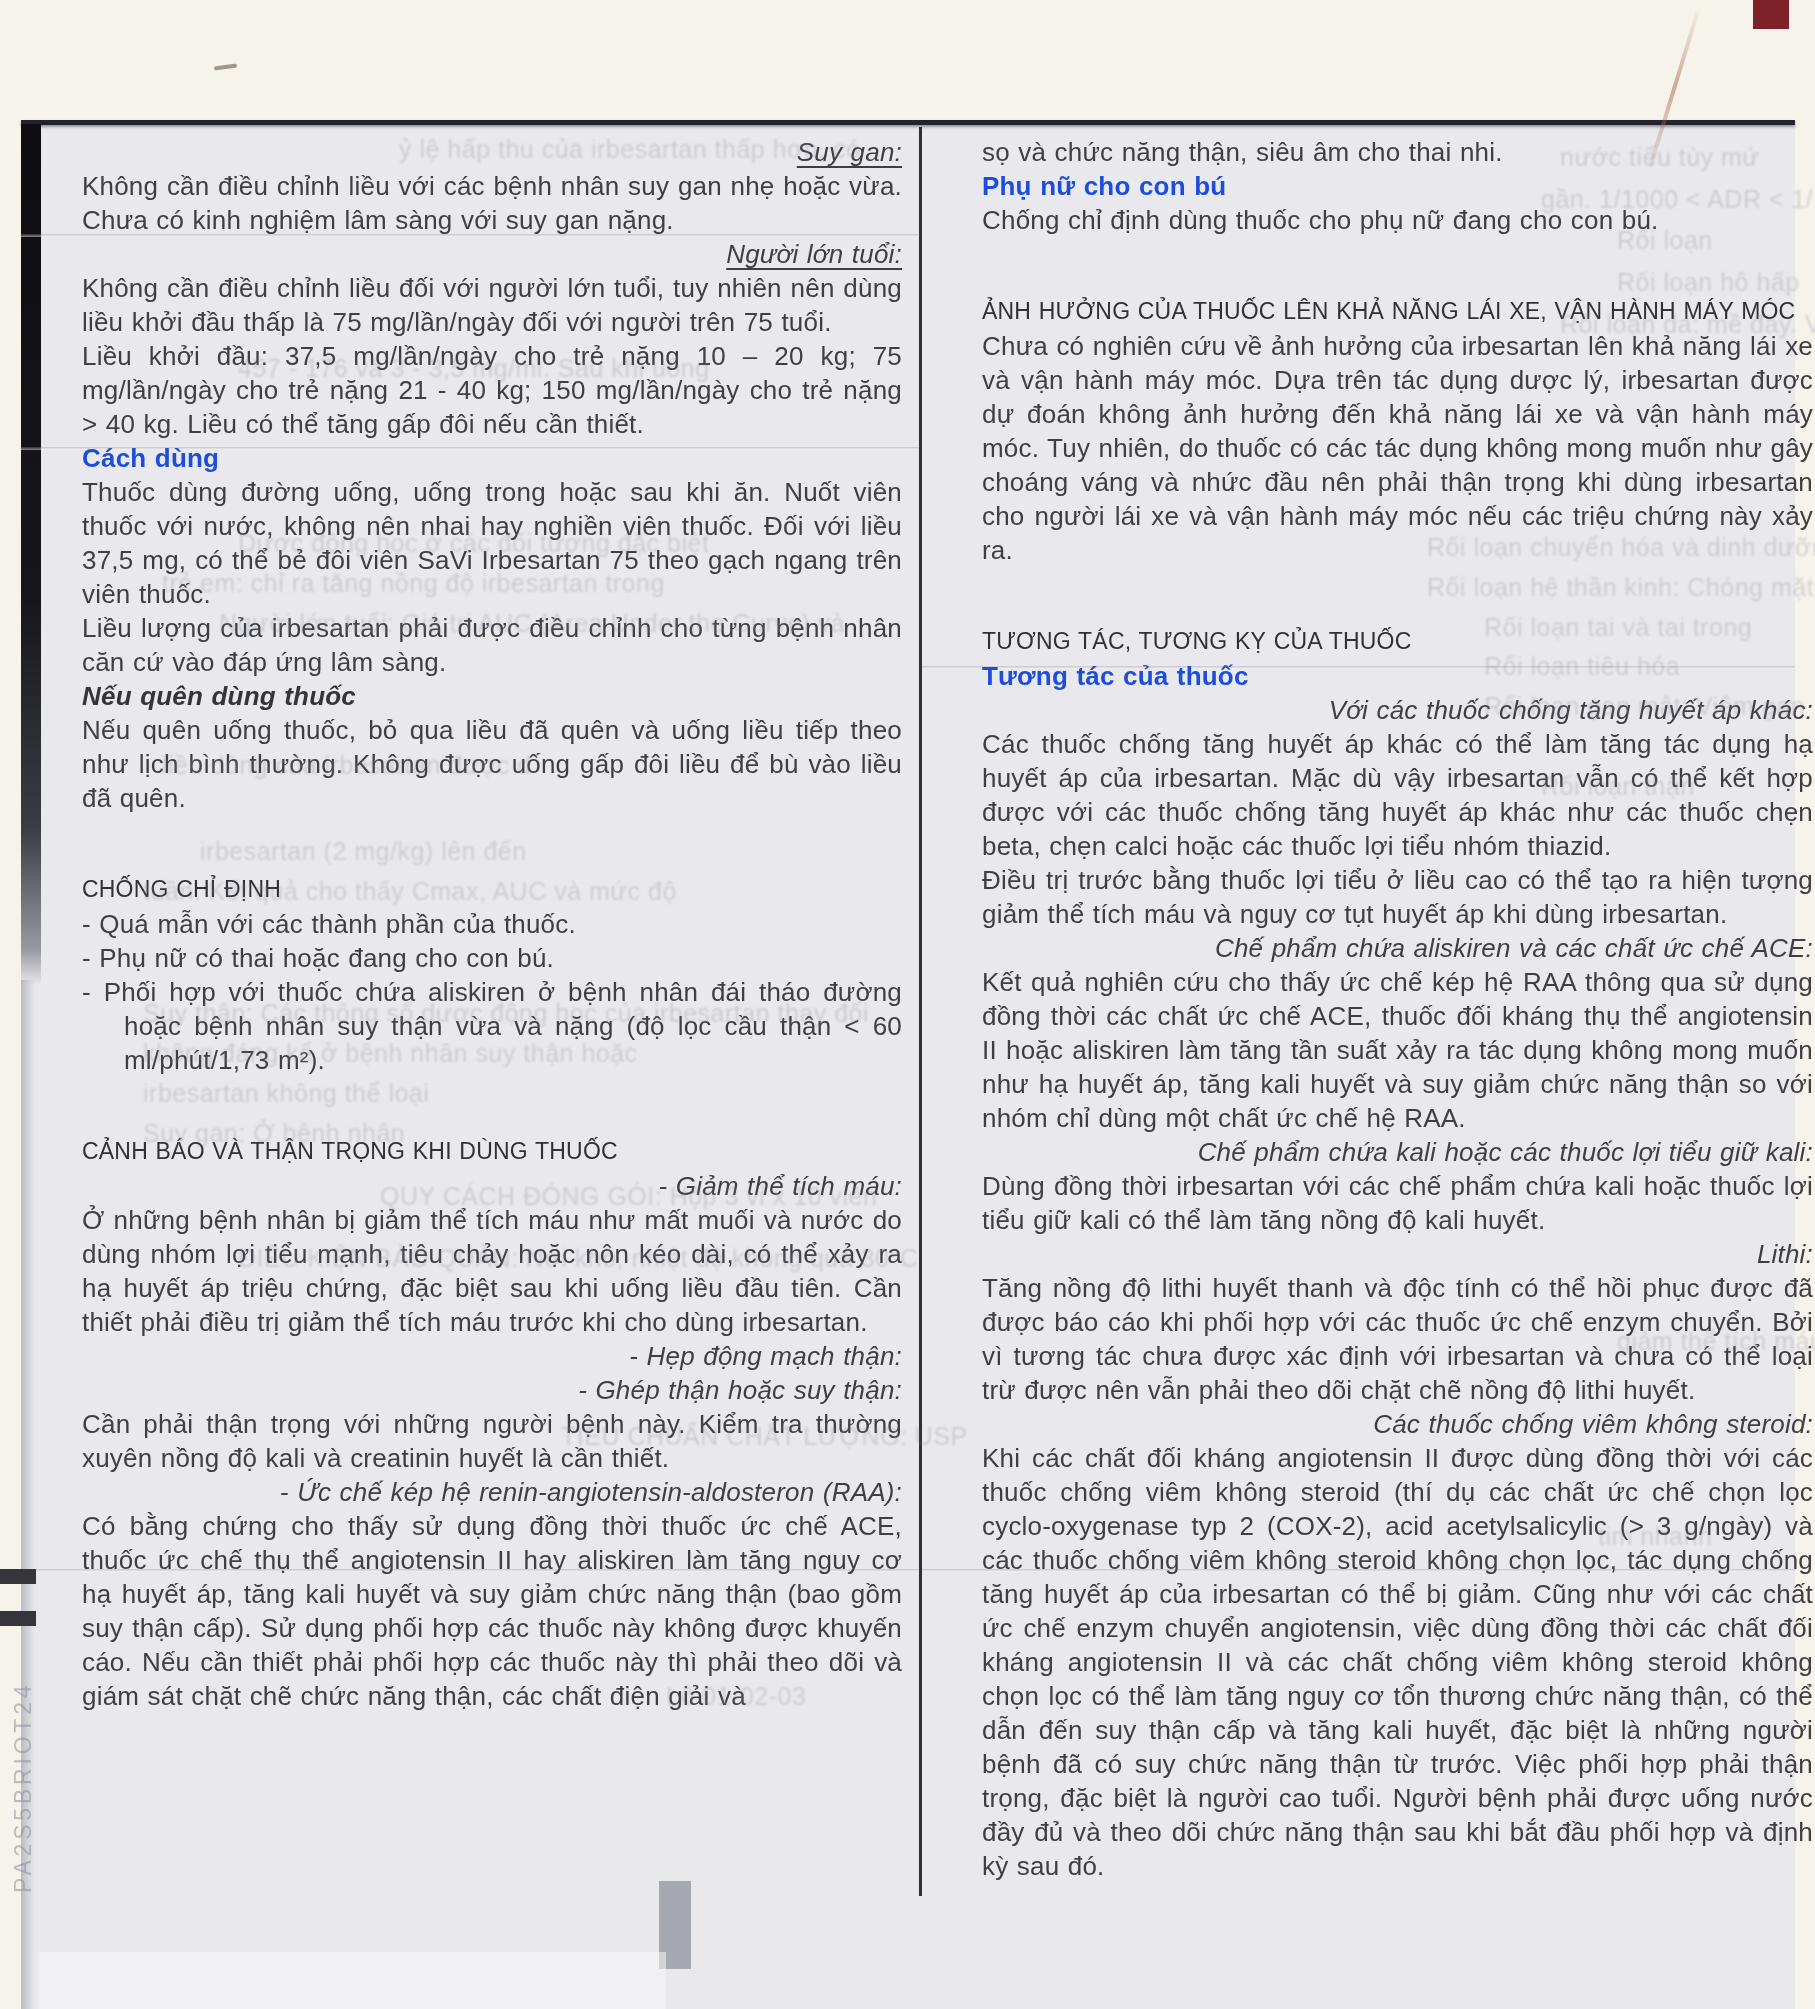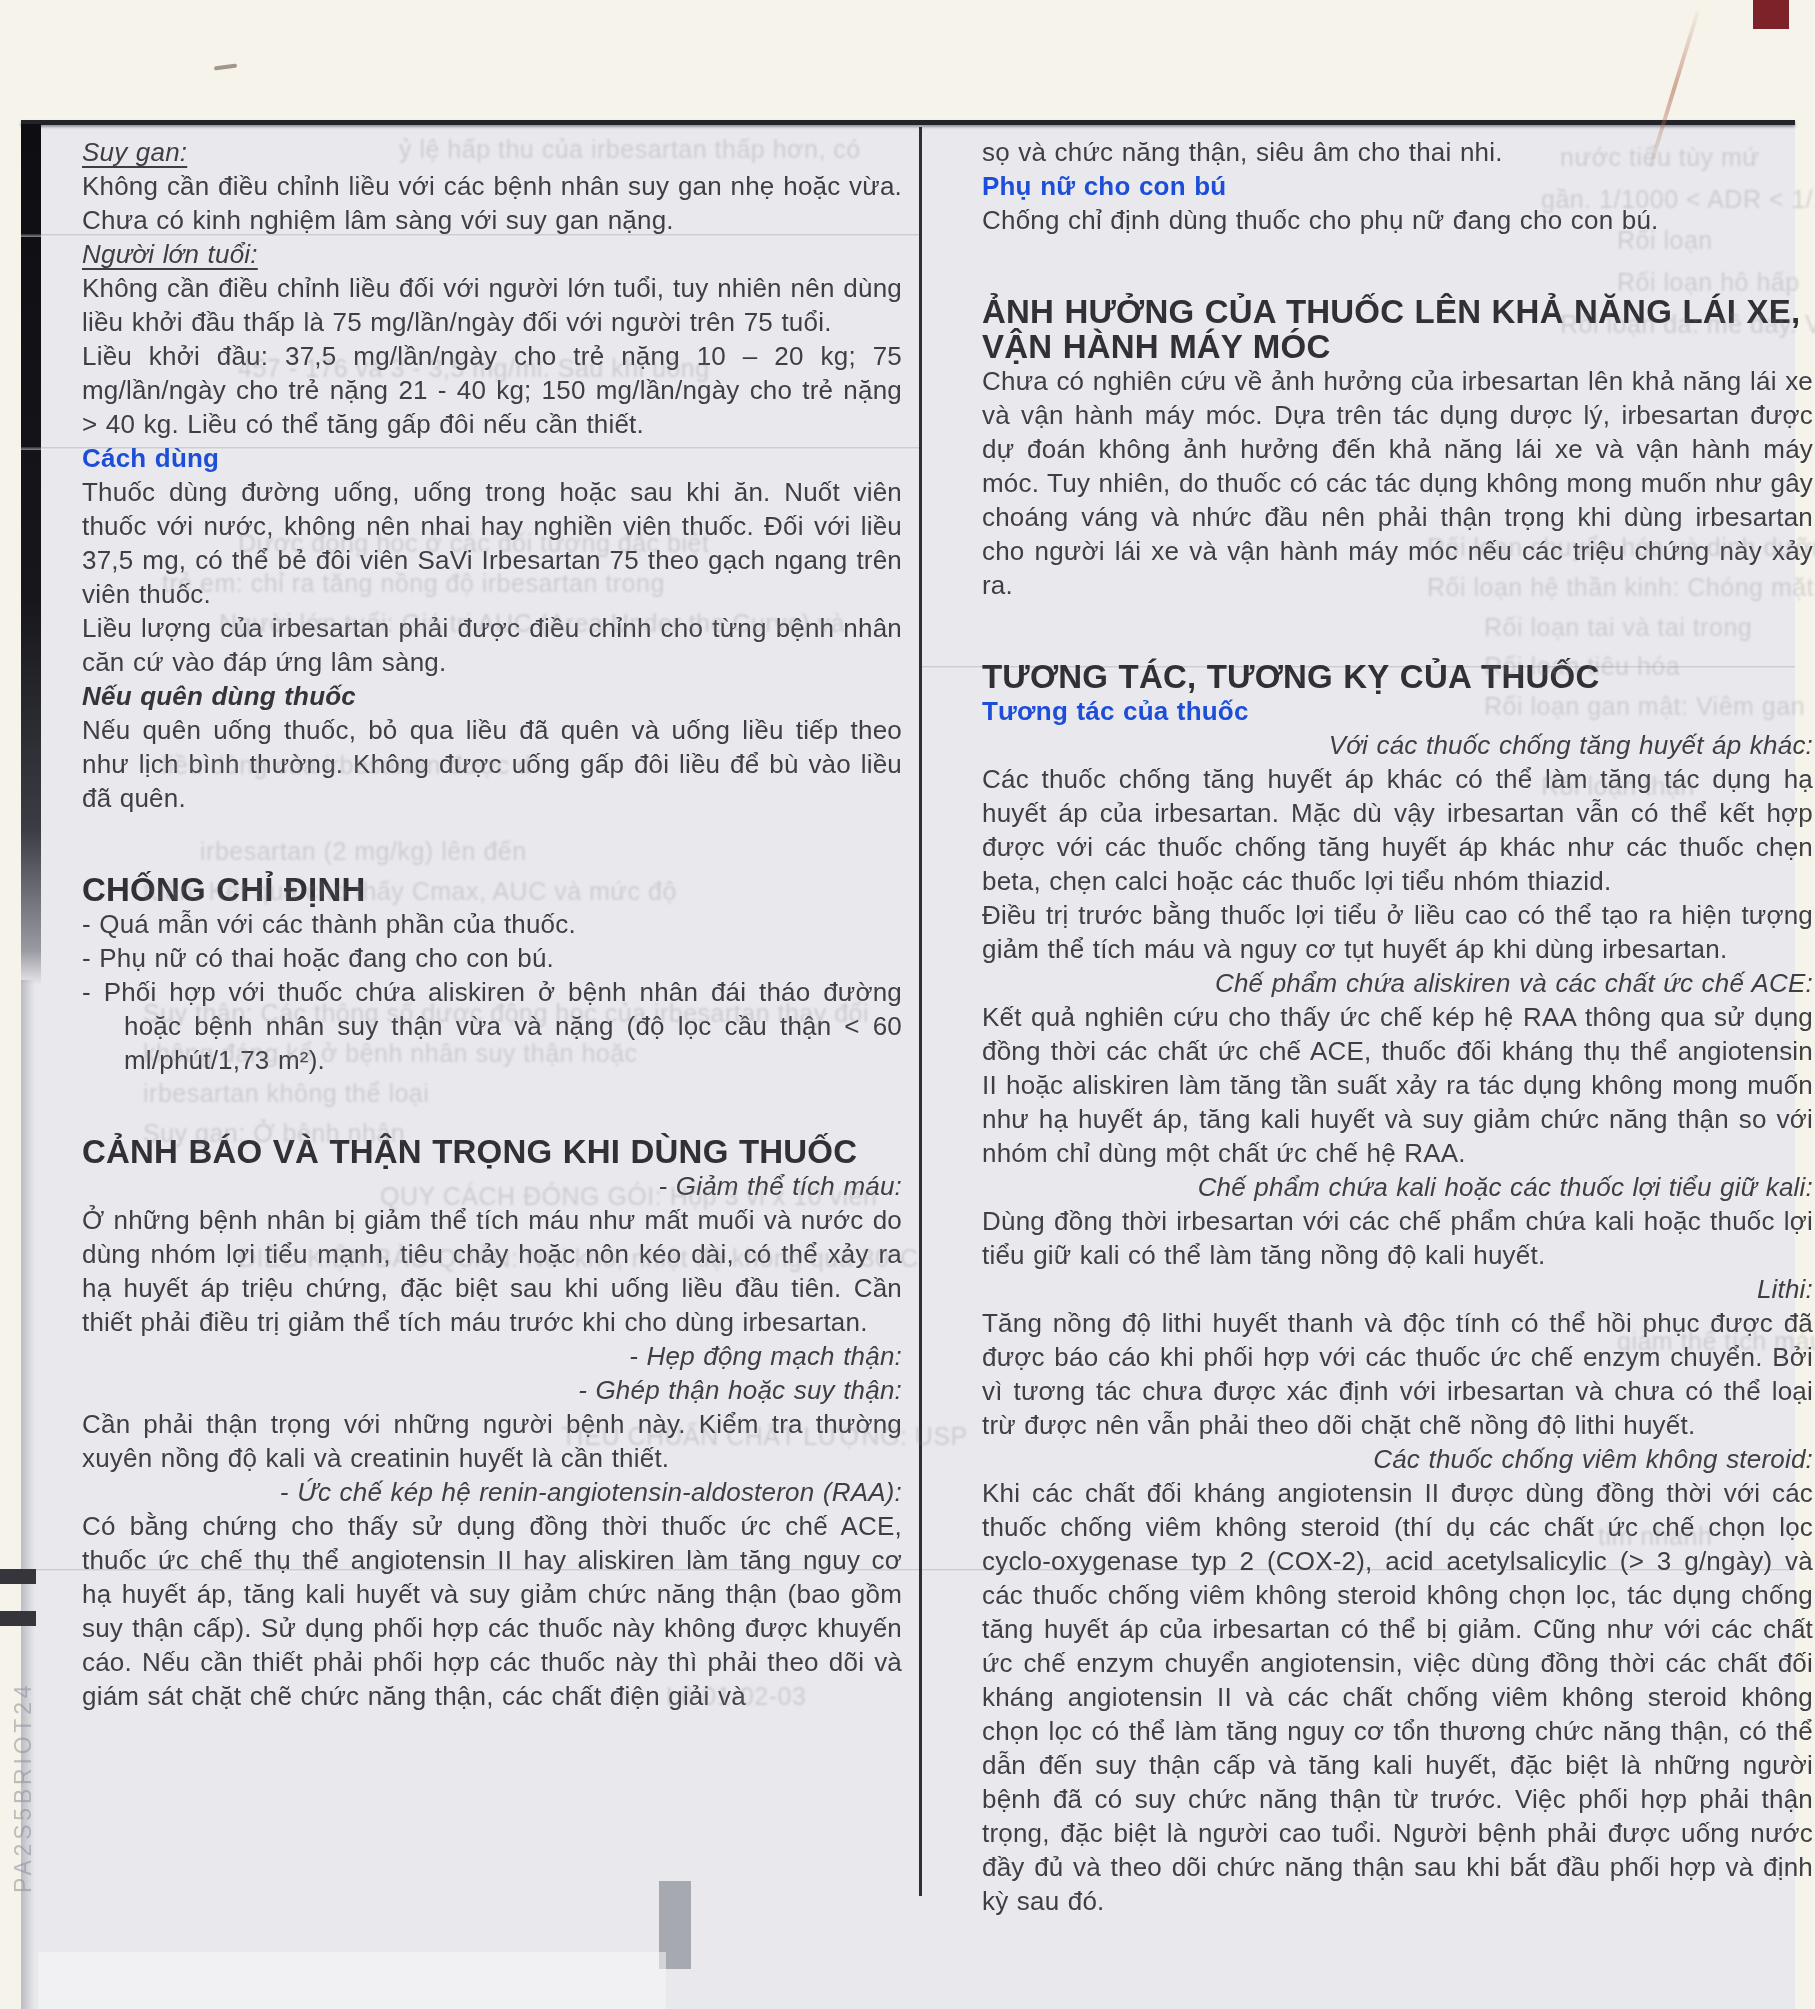--- a/index.html
+++ b/index.html
@@ -24,25 +24,25 @@
   .crease.c1{top:234px;width:898px;}
   .crease.c2{top:447px;width:898px;}
   .crease.c3{top:666px;left:919px;width:876px;}
   .crease.c4{top:1569px;}
   .fold-light{position:absolute;left:38px;top:1952px;width:628px;height:58px;background:rgba(248,248,250,.55);}
   .col{position:absolute;top:135px;}
   .col-left{left:82px;width:820px;}
   .col-right{left:982px;width:831px;}
   .col p{margin:0;font-size:26px;line-height:34px;text-align:justify;letter-spacing:0.2px;word-spacing:1px;}
   .col p.p{color:#3e3e44;}
-  .col p.hu{font-style:italic;text-decoration:underline;text-underline-offset:4.8px;text-decoration-thickness:1.9px;text-align:left;}
+  .col p.hu{font-style:italic;text-decoration:underline;text-underline-offset:4.8px;text-decoration-thickness:1.9px;text-align:right;}
   .col p.b{font-weight:bold;text-align:left;color:#1d4ed8;}
   .col p.bi{font-weight:bold;font-style:italic;text-align:left;color:#343439;}
   .col p.i{font-style:italic;text-align:right;}
-  .col p.caps{font-weight:bold;font-size:33px;line-height:35px;margin-top:57px;text-align:left;color:#303036;}
+  .col p.caps{font-weight:normal;font-size:23px;line-height:35px;margin-top:57px;text-align:left;color:#303036;}
   .col p.caps:first-child{margin-top:0;}
   .col p.li{padding-left:42px;text-indent:-42px;}
   .ghost{position:absolute;white-space:nowrap;font-size:25px;color:#85859a;opacity:.30;filter:blur(1px);letter-spacing:0.5px;}
   .vcode{position:absolute;left:9.5px;top:1893px;transform:rotate(-90deg);transform-origin:left top;
          font-size:23px;letter-spacing:3.8px;color:#8f8f9b;opacity:.55;filter:blur(0.6px);white-space:nowrap;}
 </style>
 </head>
 <body>
 
 <div class="stage">

